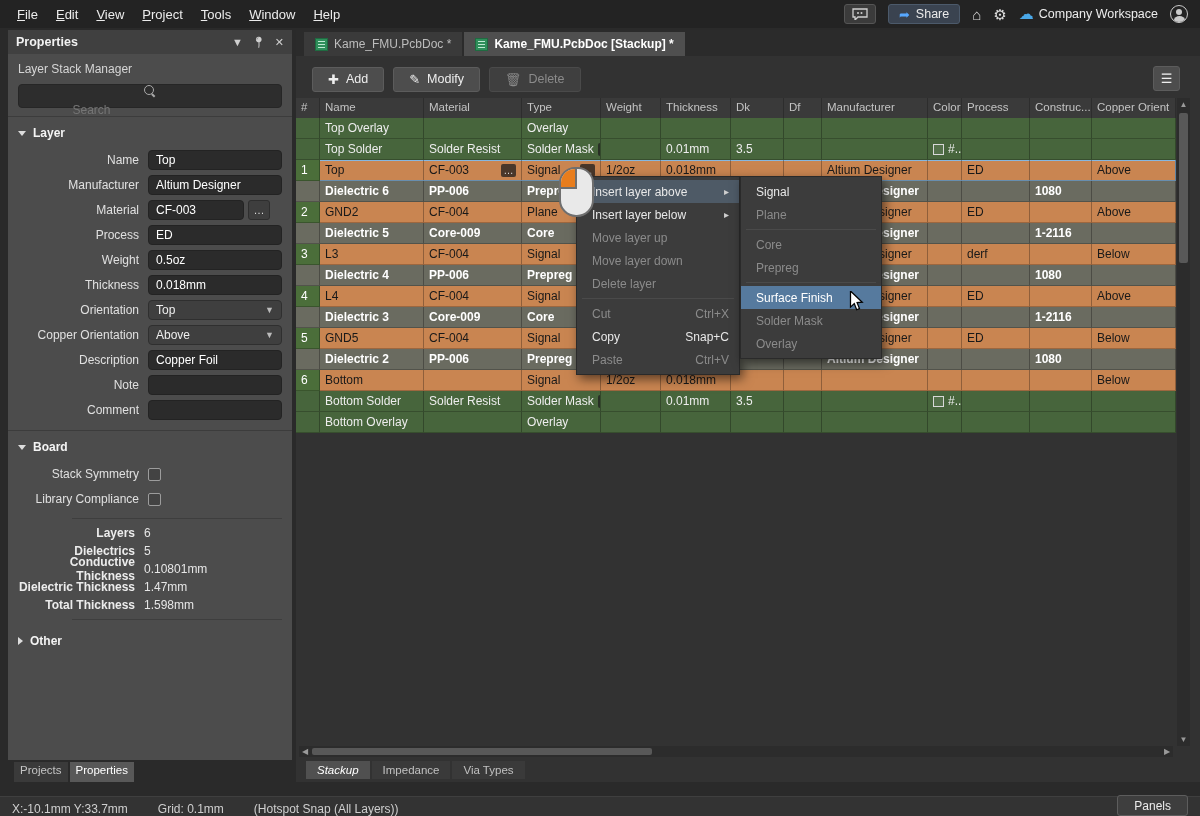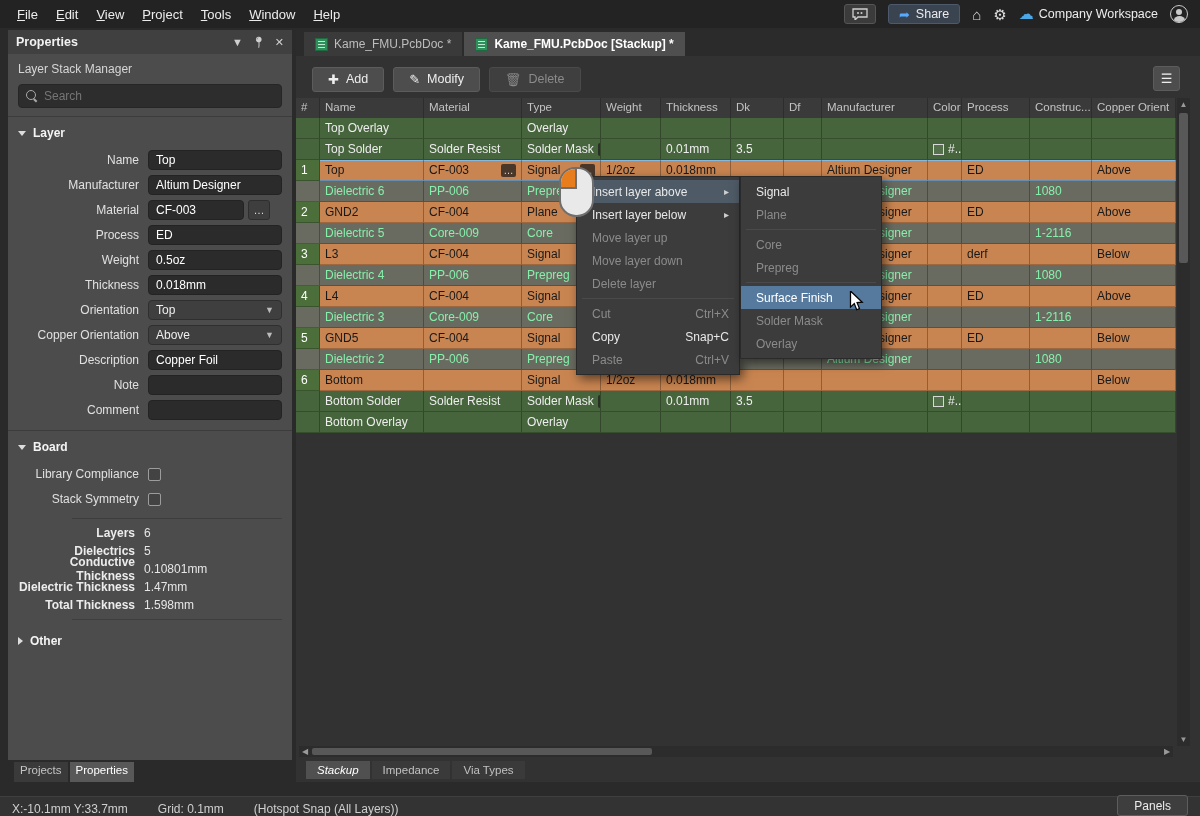--- a/index.html
+++ b/index.html
@@ -31,21 +31,21 @@
 
   
   .properties { position:absolute; left:8px; top:30px; width:284px; bottom:34px; display:flex; flex-direction:column; }
   .panel-header { height:24px; background:#404040; display:flex; align-items:center; padding:0 8px; }
   .panel-title { font-weight:bold; font-size:12.5px; color:#f2f2f2; }
   .panel-header-icons { margin-left:auto; display:flex; align-items:center; gap:9px; color:#cfcfcf; }
   .panel-header-icons span { font-size:11px; cursor:default; }
   .panel-body { flex:1; background:#4c4c4c; overflow:hidden; display:flex; flex-direction:column; }
   .panel-subtitle { padding:8px 10px 6px; color:#d6d6d6; font-size:12px; }
   .searchbox { margin:2px 10px 8px; height:24px; background:#2d2d2d; border:1px solid #262626; border-radius:4px;
-               display:flex; align-items:center; padding:0 7px; gap:6px; }
+               display:flex; align-items:center; padding:0 7px; gap:6px;flex-direction:column; }
   .searchbox input { flex:1; background:none; border:none; outline:none; color:#eee; font-size:12px;
                      font-family:"Liberation Sans",sans-serif; }
   .search-glyph { width:12px; height:12px; position:relative; flex:0 0 12px; }
   .search-glyph::before { content:""; position:absolute; left:0; top:0; width:8px; height:8px;
                           border:1.5px solid #a9a9a9; border-radius:50%; }
   .search-glyph::after { content:""; position:absolute; left:8px; top:8px; width:4px; height:1.5px;
                          background:#a9a9a9; transform:rotate(45deg); transform-origin:left center; }
   .panel-hr { height:1px; background:#3c3c3c; }
   .section-header { display:flex; align-items:center; gap:7px; padding:9px 10px 6px; font-weight:bold; color:#f4f4f4; }
   .tri-open { width:0; height:0; border-left:4px solid transparent; border-right:4px solid transparent; border-top:5px solid #ddd; }
@@ -92,21 +92,21 @@
   
   .table { position:absolute; left:0; top:68px; width:880px; }
   .thead { display:flex; height:20px; background:#3a3a3a; }
   .th { padding:3px 5px; font-size:11.5px; color:#c3c3c3; border-right:1px solid #2d2d2d;
         white-space:nowrap; overflow:hidden; cursor:default; }
   .tr { display:flex; height:21px; font-size:12px; cursor:default; }
   .td { padding:3px 5px; border-right:1px solid rgba(0,0,0,0.28); border-bottom:1px solid rgba(0,0,0,0.22);
         white-space:nowrap; overflow:hidden; display:flex; align-items:center; gap:4px; }
   .tr.green { background:#47653c; color:#ededed; }
   .tr.copper { background:#c98551; color:#191919; }
-  .tr.dielectric { background:#6a6b60; color:#86efac; }
+  .tr.dielectric { background:#6a6b60; color:#ffffff;font-weight:bold; }
   .tr.copper .td.c0 { background:#4b6e3a; color:#fff; justify-content:flex-start; }
   .tr.selected { box-shadow: inset 0 0 0 1px #86b7e0; }
   .cell-more { margin-left:auto; width:15px; height:13px; background:rgba(30,30,30,0.75); color:#ddd;
                border-radius:2px; font-size:10px; line-height:13px; text-align:center; flex:0 0 15px; }
   .mini-cb { width:11px; height:11px; border:1px solid #d8d8d8; background:rgba(255,255,255,0.08); flex:0 0 11px; }
 
   
   .vscroll { position:absolute; left:881px; top:68px; width:13px; height:648px; background:#2c2c2c; }
   .vscroll .arr { height:13px; display:flex; align-items:center; justify-content:center; font-size:8px; color:#9a9a9a; }
   .vscroll .arr.bottom { position:absolute; bottom:0; left:0; right:0; }
@@ -257,25 +257,25 @@
         </div>
       </div>
 
     <div class="panel-hr" style="margin-top:6px;"></div>
     <div class="section-header">
       <span class="tri-open"></span>
       <span>Board</span>
     </div>
     <div>
         <div class="cb-row">
+          <div class="prop-label">Stack Symmetry</div>
+          <span class="cb-box"></span>
+        </div>
+        <div class="cb-row">
           <div class="prop-label">Library Compliance</div>
-          <span class="cb-box"></span>
-        </div>
-        <div class="cb-row">
-          <div class="prop-label">Stack Symmetry</div>
           <span class="cb-box"></span>
         </div>
       </div>
     <div class="stats-hr"></div>
     <div>
         <div class="stat-row">
           <div class="stat-label">Layers</div>
           <div class="stat-value">6</div>
         </div>
         <div class="stat-row">

